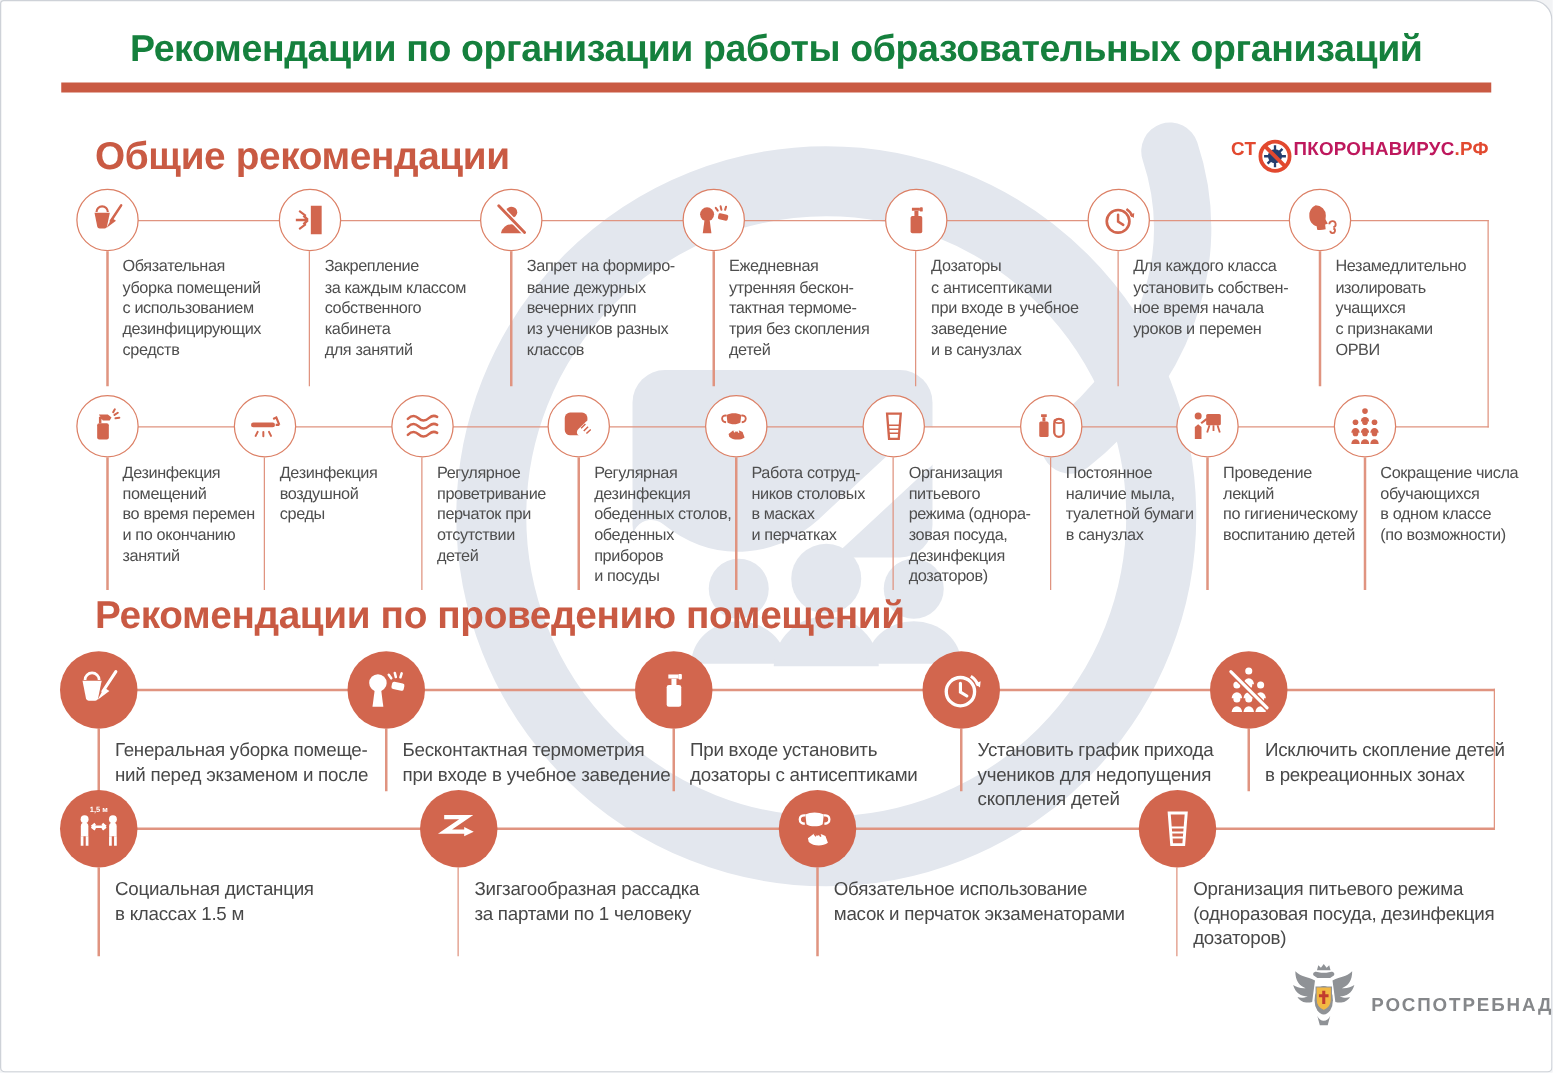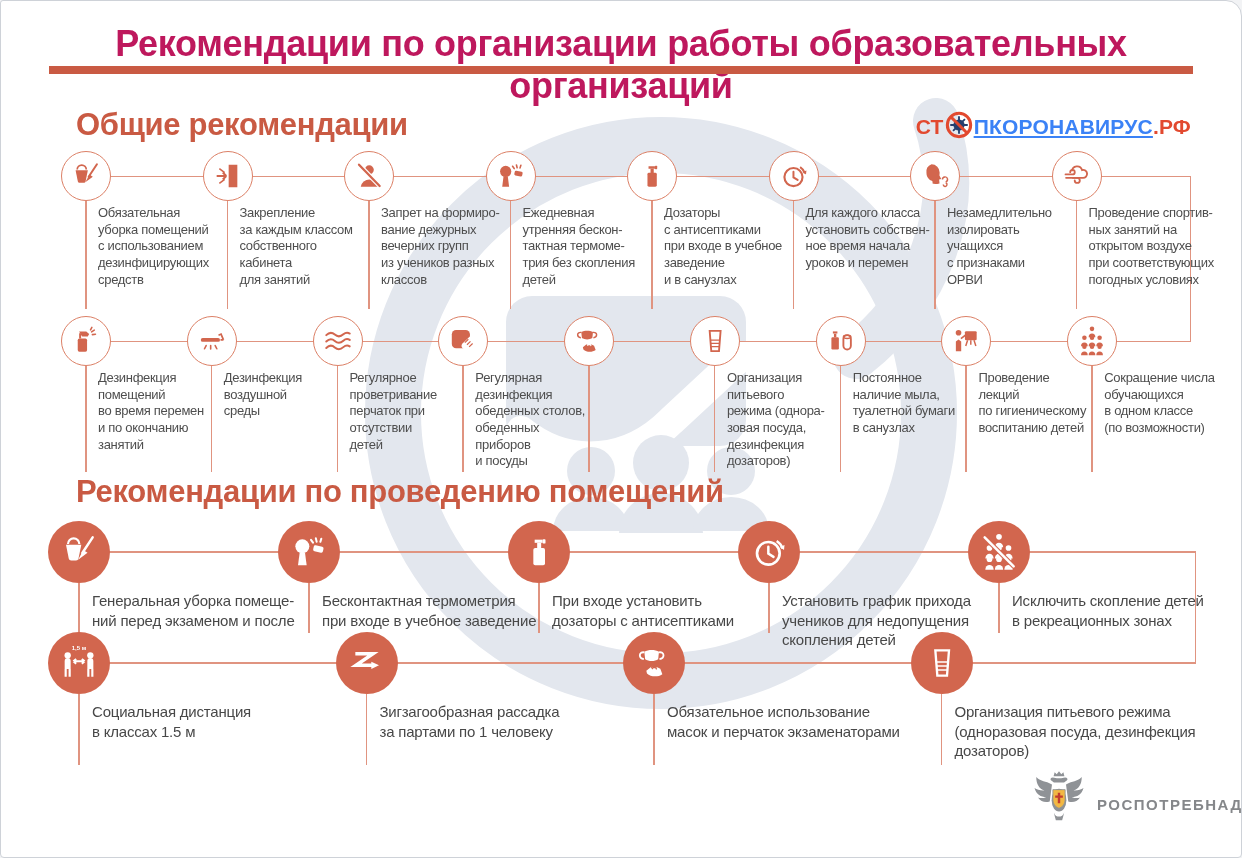--- a/index.html
+++ b/index.html
@@ -1,28 +1,28 @@
 <!DOCTYPE html>
 <html lang="ru"><head>
 <meta charset="utf-8">
 <style>
   html,body{margin:0;padding:0;background:#f2f3f5;}
   .page{position:relative;width:1242px;height:858px;background:#fff;margin:0 auto;
         font-family:"Liberation Sans",sans-serif;overflow:hidden;box-sizing:border-box;
         border:1px solid #ced2d8;border-radius:3px 16px 4px 4px;}
   .watermark{position:absolute;left:0;top:0;z-index:0;pointer-events:none;}
   .title{position:absolute;left:0;right:0;top:22px;text-align:center;z-index:3;
-         font-size:36px;font-weight:bold;color:#be185d;letter-spacing:-.3px;}
+         font-size:30px;font-weight:bold;color:#15803d;letter-spacing:-.3px;}
   .title-rule{position:absolute;left:48px;top:65px;width:1144px;height:8px;background:#c95a43;z-index:3;}
   .sec-head{position:absolute;font-size:31px;font-weight:bold;color:#c95a43;z-index:3;letter-spacing:-.3px;}
   #head-general{left:75px;top:106px;}
   #head-exams{left:75px;top:473px;}
-  .stoplogo{position:absolute;top:110px;right:50px;display:flex;align-items:flex-end;z-index:3;
-            font-size:21px;font-weight:bold;letter-spacing:.2px;}
-  .lg-red{color:#e2492f;} .lg-navy{color:#3b82f6;text-decoration:underline;}
+  .stoplogo{position:absolute;top:110px;right:50px;display:flex;align-items:flex-start;z-index:3;
+            font-size:15px;font-weight:bold;letter-spacing:.2px;}
+  .lg-red{color:#e2492f;} .lg-navy{color:#be185d;}
   .lg-virus{display:flex;margin:0 1px;}
   .cline{position:absolute;background:#e09480;z-index:1;}
   .hl{height:1.6px;} .vl{width:1.6px;}
   .row{position:absolute;display:flex;z-index:2;}
   .row .item{position:relative;flex:1 1 0;min-width:0;}
   .bubble{position:relative;z-index:2;border-radius:50%;display:flex;align-items:center;justify-content:center;}
   .row-outline .bubble{--bub:#fff;width:50px;height:50px;background:#fff;border:1.6px solid #dc8066;
                        color:#d2664e;box-sizing:border-box;}
   .row-filled .bubble{--bub:#d2664e;width:62px;height:62px;background:#d2664e;color:#fff;}
   .row-outline .bubble svg{width:32px;height:32px;}
@@ -191,34 +191,20 @@
             <path d="M17.6 14.6a1.9 1.9 0 1 1 2.4 1.8M18.2 18.4a1.4 1.4 0 1 0 1.8-1.3" fill="none" stroke="currentColor" stroke-width="1.1"></path>
           </svg>
         </div>
         <div class="stem"></div>
         <div class="label">Незамедлительно
 изолировать
 учащихся
 с признаками
 ОРВИ</div>
       </div>
-      <div class="item">
-        <div class="bubble">
-          <svg viewBox="0 0 24 24">
-            <path d="M8.2 8.4a3.9 3.9 0 0 1 7.6-.9 3 3 0 1 1 .7 5.9H8.4" fill="none" stroke="currentColor" stroke-width="1.4"></path>
-            <path d="M3.4 10.8h5.2a1.7 1.7 0 1 0-1.7-1.7M3.8 13.4h8.4a1.9 1.9 0 1 1-1.9 1.9" fill="none" stroke="currentColor" stroke-width="1.4" stroke-linecap="round"></path>
-          </svg>
-        </div>
-        <div class="stem"></div>
-        <div class="label">Проведение спортив-
-ных занятий на
-открытом воздухе
-при соответствующих
-погодных условиях</div>
-      </div>
     </div>
   <div class="row row-outline" id="row-0-1">
       <div class="item">
         <div class="bubble">
           <svg viewBox="0 0 24 24">
             <rect x="5.8" y="10.2" width="7" height="9.8" rx="1.2" fill="currentColor"></rect>
             <path d="M7.6 10.2V7h3.2" fill="none" stroke="currentColor" stroke-width="1.5"></path>
             <path d="M6.8 4.9h5.4l2.2 1.9-1.1 1.8H9.2z" fill="currentColor"></path>
             <path d="m16.2 5.2 2-1.3M16.8 7.2l2.3-.3M15.4 3.6l1-1.8" stroke="currentColor" stroke-width="1.2" fill="none" stroke-linecap="round"></path>
           </svg>
@@ -275,20 +261,24 @@
       <div class="item">
         <div class="bubble">
           <svg viewBox="0 0 24 24">
             <path d="M6.2 5.2c2.4-1.3 6.4-1.3 8.8 0l-.5 4.6c-2 1.4-5.8 1.4-7.8 0z" fill="currentColor"></path>
             <path d="M6.2 5.6c-1.5-.3-2.7.5-2.7 1.8s1 2.1 2.4 2.2M15 5.6c1.5-.3 2.7.5 2.7 1.8s-1 2.1-2.4 2.2" fill="none" stroke="currentColor" stroke-width="1.1"></path>
             <path d="m7.4 16.6 3-2.3 1.5 1 2-.7 1.9.9 1.2 3.2c-2.6 1.9-7 1.7-9.2-.4z" fill="currentColor"></path>
             <path d="m10.4 14.3.9 1.3M12.9 14.6l.7 1.2" stroke="var(--bub,#fff)" stroke-width="0.8"></path>
           </svg>
         </div>
         <div class="stem"></div>
+        <div class="label">Работа сотруд-
+ников столовых
+в масках
+и перчатках</div>
       </div>
       <div class="item">
         <div class="bubble">
           <svg viewBox="0 0 24 24">
             <path d="M8 4.4h8.2L15 19.6H9.2z" fill="none" stroke="currentColor" stroke-width="1.4"></path>
             <path d="M8.7 11.4h7M8.9 13.8h6.6M9.1 16.2h6.2" stroke="currentColor" stroke-width="1"></path>
           </svg>
         </div>
         <div class="stem"></div>
         <div class="label">Организация

